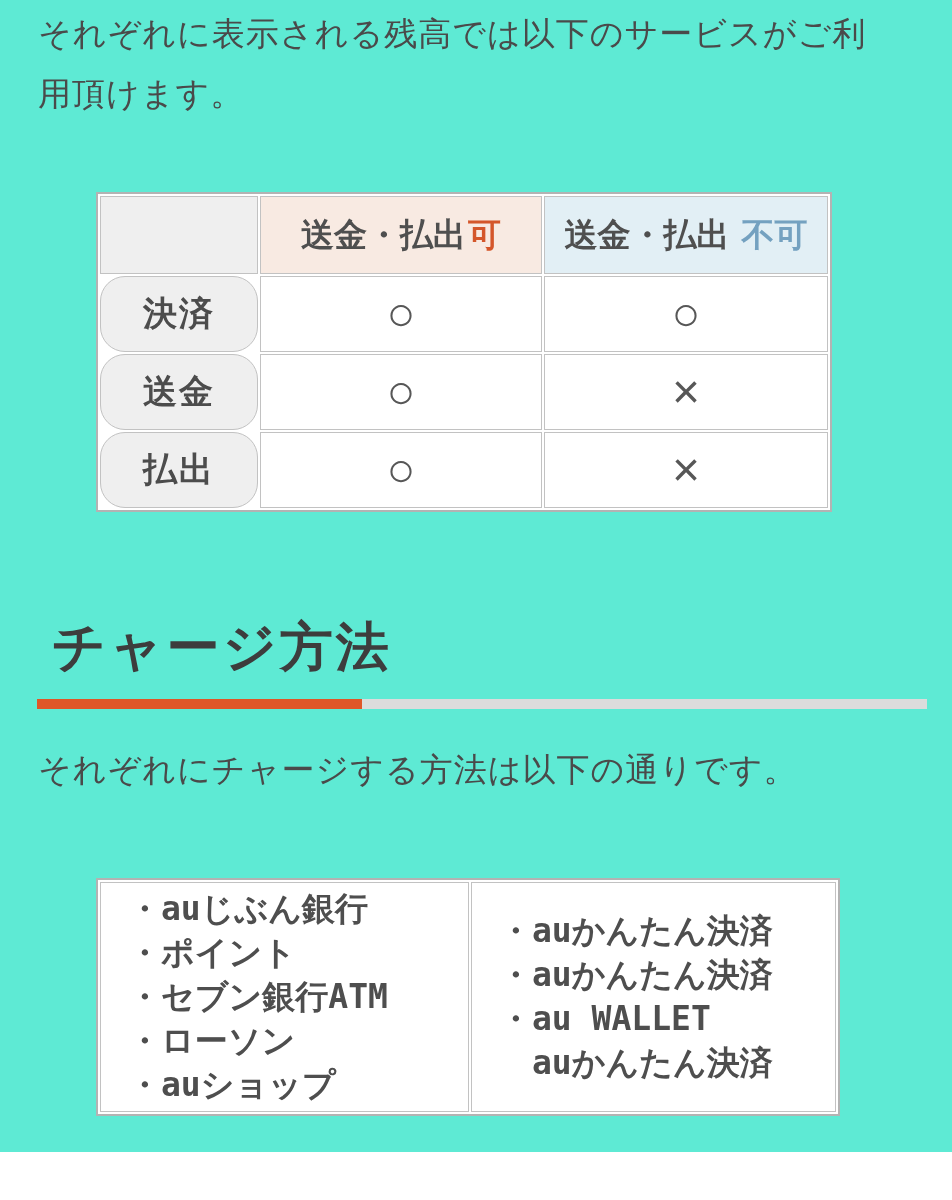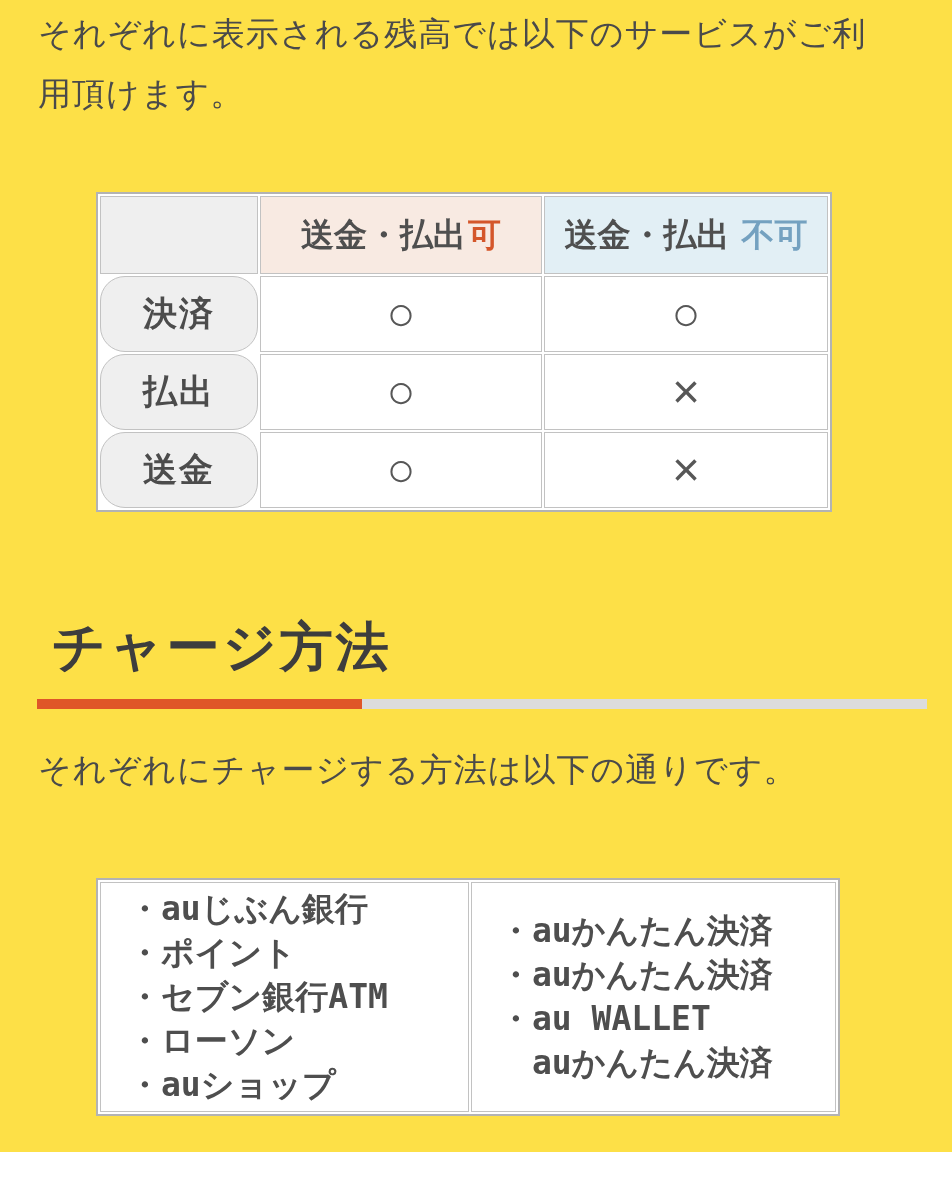--- a/index.html
+++ b/index.html
@@ -1,21 +1,21 @@
 <!DOCTYPE html>
 <html><head>
 <meta charset="utf-8">
 <style>
   html,body{margin:0;padding:0;background:#ffffff;}
   body{
     width:952px;height:1200px;
     font-family:"Liberation Sans","DejaVu Sans",sans-serif;
     color:#4a4a4a;overflow:hidden;
   }
-  .page{position:relative;width:952px;height:1152px;background:#fde047;}
+  .page{position:relative;width:952px;height:1152px;background:#5eead4;}
 
   .para{
     position:absolute;margin:0;
     font-size:33px;line-height:60px;letter-spacing:1px;
     color:#4a4a4a;
   }
   .intro-para{left:38px;top:4px;width:862px;}
   .charge-para{left:38px;top:740px;width:884px;white-space:nowrap;}
 
   
@@ -87,26 +87,26 @@
         <td class="cell gray-cell"></td>
         <td class="cell hdr hdr-ok"><span>送金・払出</span><span class="acc-ok gap-none">可</span></td>
         <td class="cell hdr hdr-ng"><span>送金・払出</span><span class="acc-ng gap">不可</span></td>
       </tr>
       <tr class="brow">
         <td class="cell gray-cell row-label">決済</td>
         <td class="cell mark">○</td>
         <td class="cell mark">○</td>
       </tr>
       <tr class="brow">
-        <td class="cell gray-cell row-label">払出</td>
+        <td class="cell gray-cell row-label">送金</td>
         <td class="cell mark">○</td>
         <td class="cell mark">×</td>
       </tr>
       <tr class="brow">
-        <td class="cell gray-cell row-label">送金</td>
+        <td class="cell gray-cell row-label">払出</td>
         <td class="cell mark">○</td>
         <td class="cell mark">×</td>
       </tr>
     </tbody>
   </table>
 
   <h2 class="section-heading">チャージ方法</h2>
   <div class="heading-bar">
     <div class="heading-bar-accent"></div>
   </div>

